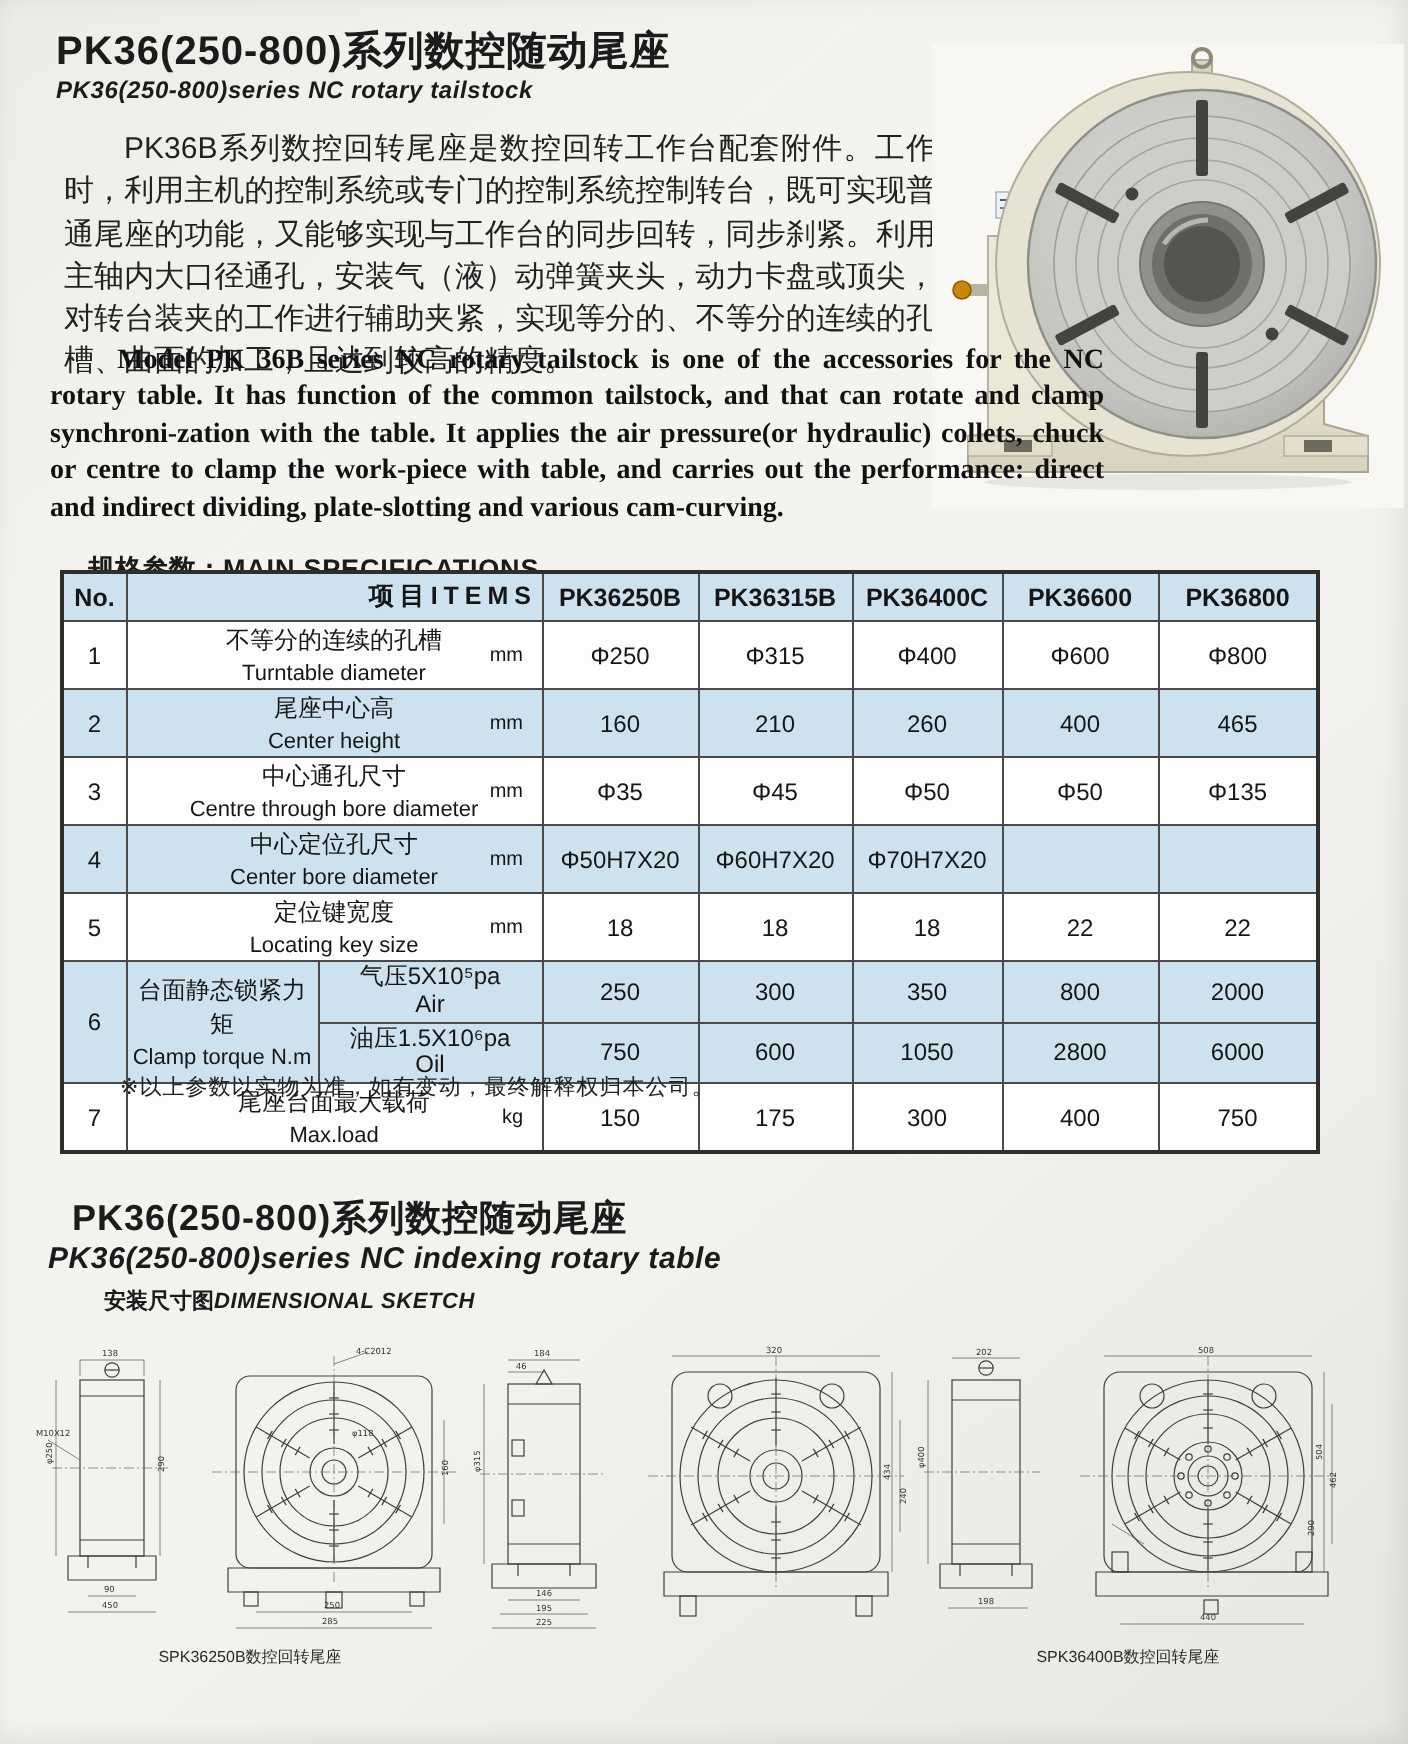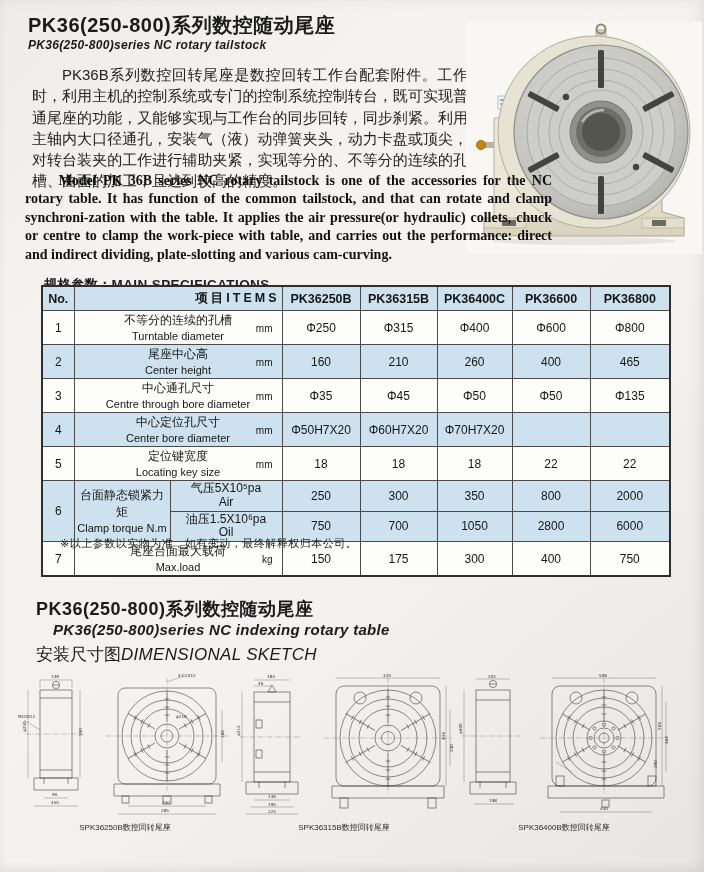--- a/index.html
+++ b/index.html
@@ -10,42 +10,42 @@
     color:#1b1b1b;}
   
   .title-zh{position:absolute;left:28px;top:12px;font-size:20px;font-weight:bold;letter-spacing:.5px;margin:0;}
   .title-en{position:absolute;left:28px;top:38px;font-size:12px;font-weight:bold;font-style:italic;margin:0;letter-spacing:.3px;}
   .para-zh{position:absolute;left:28px;top:60px;width:436px;font-size:15px;line-height:1.42;text-align:justify;text-indent:2em;margin:4px;color:#222;}
   .para-en{position:absolute;left:25px;top:172px;width:527px;font-family:"Liberation Serif","DejaVu Serif",serif;font-size:14px;line-height:1.32;text-align:justify;text-indent:2.4em;margin:0;color:#111;font-weight:bold;}
   .photo{position:absolute;left:466px;top:22px;width:236px;height:232px;}
   
   .spec-heading{position:absolute;left:30px;top:262px;font-size:13.5px;margin:14px;font-weight:bold;}
   .spec-heading .en{font-weight:600;letter-spacing:.4px;}
-  table.spec{position:absolute;left:41px;top:285px;width:628px;border-collapse:collapse;table-layout:fixed;
+  table.spec{position:absolute;left:30px;top:285px;width:628px;border-collapse:collapse;table-layout:fixed;
     border:2px solid #2e2e2e;background:#fdfdfc;}
   table.spec th,table.spec td{border:1px solid #4a4a4a;padding:1px 2px;font-size:12px;text-align:center;vertical-align:middle;color:#161616;}
   table.spec tr.thead th{height:21px;font-weight:600;font-size:12.5px;background:#cde2ee;}
   table.spec th.items-h{letter-spacing:3px;text-align:right;}
   tr.blue td{background:#cde2ee;}
   tr.white td{background:#fdfdfc;}
   td.no{font-size:12px;}
   td.items{text-align:left;position:relative;padding-left:6px;}
   td.items .zh{font-size:12px;}
   td.items .en{font-size:11px;}
   td.items .unit{position:absolute;right:9px;top:50%;transform:translateY(-50%);font-size:10px;}
   td.itemsA{text-align:left;padding-left:6px;font-size:12px;}
   td.itemsA .en{font-size:11px;}
   td.itemsB{text-align:left;padding-left:5px;font-size:11px;line-height:1.15;}
   tr.r1 td,tr.r2 td,tr.r3 td,tr.r4 td,tr.r5 td,tr.r7 td{height:27px;}
   tr.r6a td,tr.r6b td{height:25px;}
   .footnote{position:absolute;left:18px;top:536px;font-size:11px;font-weight:400;color:#222;margin:0;letter-spacing:.5px;padding-left:42px;}
   
   .s2-zh{position:absolute;left:36px;top:597px;font-size:18px;font-weight:bold;margin:0;letter-spacing:.5px;}
-  .s2-en{position:absolute;left:53px;top:621px;font-size:15px;font-weight:bold;font-style:italic;margin:0;letter-spacing:.3px;}
-  .s2-sketch{position:absolute;left:36px;top:643px;font-size:17px;font-weight:normal;margin:0;}
+  .s2-en{position:absolute;left:24px;top:621px;font-size:15px;font-weight:bold;font-style:italic;margin:0;letter-spacing:.3px;}
+  .s2-sketch{position:absolute;left:52px;top:643px;font-size:11px;font-weight:bold;margin:0;}
   .s2-sketch .en{font-style:italic;letter-spacing:.3px;}
   
   .sketch-row{position:absolute;left:18px;top:672px;width:672px;display:flex;}
   .sketch-group{position:relative;}
   .sketch-caption{text-align:center;font-size:8px;color:#2a2a2a;margin:0;transform:translateY(-6px);}
   svg text{font-family:"DejaVu Sans",sans-serif;}
   .dwg{stroke:#3f3f3f;stroke-width:.6;fill:none;}
   .dim{stroke:#555;stroke-width:.35;fill:none;}
   .cl{stroke:#666;stroke-width:.35;stroke-dasharray:5 1.5 1 1.5;fill:none;}
   .dimt{font-size:4.2px;fill:#333;stroke:none;}
@@ -231,21 +231,21 @@
       <td>350</td>
       <td>800</td>
       <td>2000</td>
     </tr>
     <tr class="blue r6b">
       <td class="itemsB">
         <span class="zh">油压1.5X10⁶pa</span><br>
         <span class="en">Oil</span>
       </td>
       <td>750</td>
-      <td>700</td>
+      <td>600</td>
       <td>1050</td>
       <td>2800</td>
       <td>6000</td>
     </tr>
     <tr class="white r7">
       <td class="no">7</td>
       <td class="items" colspan="2">
         <span class="zh">尾座台面最大载荷</span><br>
         <span class="en">Max.load</span>
         <span class="unit">kg</span>
@@ -408,21 +408,20 @@
           <line class="cl" x1="156" y1="6" x2="156" y2="122"></line>
         <g class="dim">
           <line x1="104" y1="6" x2="208" y2="6"></line>
           <line x1="214" y1="14" x2="214" y2="114"></line>
           <line x1="218" y1="38" x2="218" y2="94"></line>
         </g>
         <text class="dimt" x="151" y="4.5">320</text>
         <text class="dimt" x="213" y="68" transform="rotate(-90 213 68)">434</text>
         <text class="dimt" x="221" y="80" transform="rotate(-90 221 80)">240</text>
       </svg>
-      <p class="sketch-caption">SPK36315B数控回转尾座</p>
     </div>
 
     <div class="sketch-group">
       <svg width="216" height="152" viewBox="0 0 216 152">
         <defs>
             <g id="g3s" class="dwg">
               <line y1="-16" y2="-48"></line>
               <line x1="-2.4" x2="2.4" y1="-24" y2="-24"></line>
               <line x1="-2.4" x2="2.4" y1="-33" y2="-33"></line>
               <line x1="-2.4" x2="2.4" y1="-41" y2="-41"></line>

